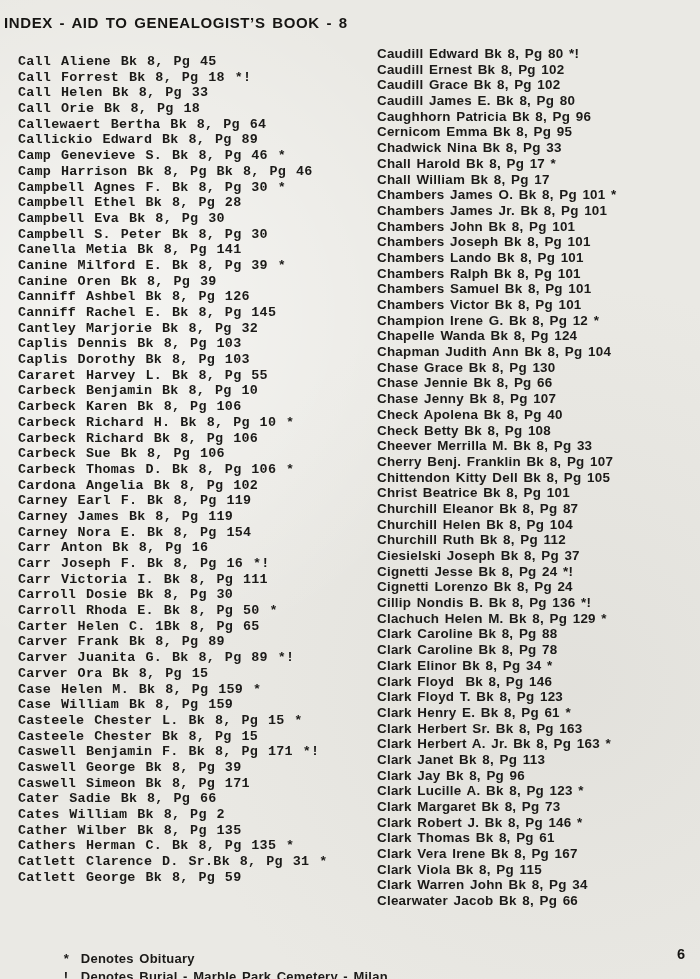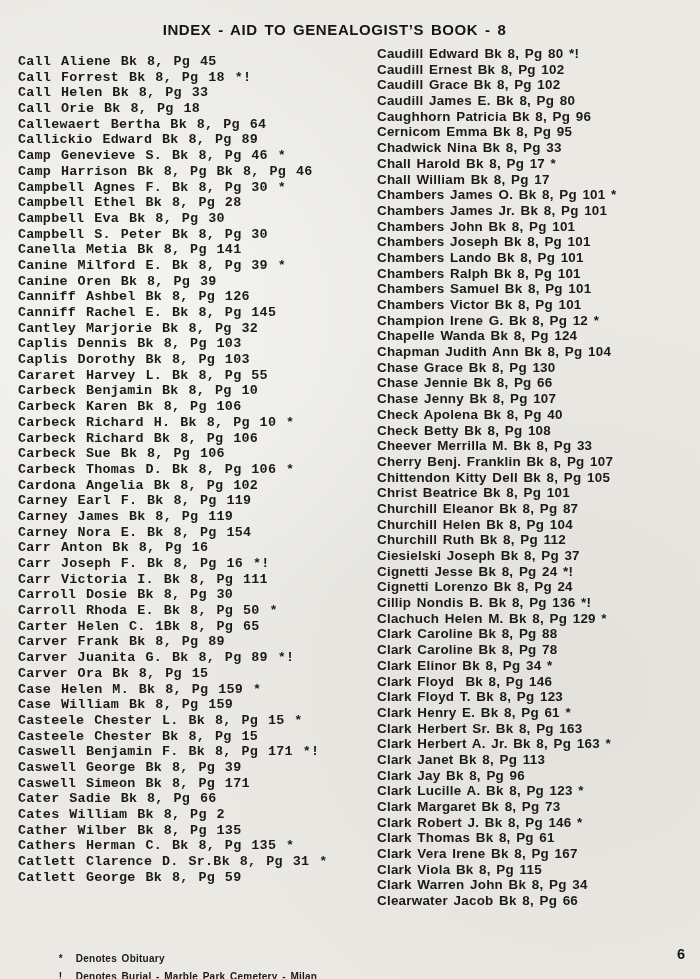--- a/index.html
+++ b/index.html
@@ -22,22 +22,21 @@
       radial-gradient(circle at 18% 32%, rgba(255,255,255,0.5) 0%, rgba(255,255,255,0) 40%),
       radial-gradient(circle at 82% 70%, rgba(190,188,182,0.18) 0%, rgba(190,188,182,0) 45%),
       #eae9e4;
     color: #191816;
   }
   .title {
     position: absolute;
     left: 0;
     right: 31px;
     top: 10px;
-    margin: 11px;
-    text-align: center;
+    margin: 4px;
     font-size: 15px;
     font-weight: 700;
     letter-spacing: 0.6px;
     word-spacing: 2px;
     color: #161513;
   }
   .col {
     position: absolute;
     width: 345px;
   }
@@ -54,21 +53,21 @@
     color: #1b1a18;
   }
   .legend {
     position: absolute;
     left: 31px;
     top: 932px;
   }
   .legend-row {
     height: 18px;
     line-height: 18px;
-    font-size: 10px;
+    font-size: 13px;
     font-weight: 700;
     letter-spacing: 0.25px;
     word-spacing: 1.6px;
     color: #1b1a18;
     white-space: pre;
   }
   .legend-row .sym {
     display: inline-block;
     width: 17px;
   }

